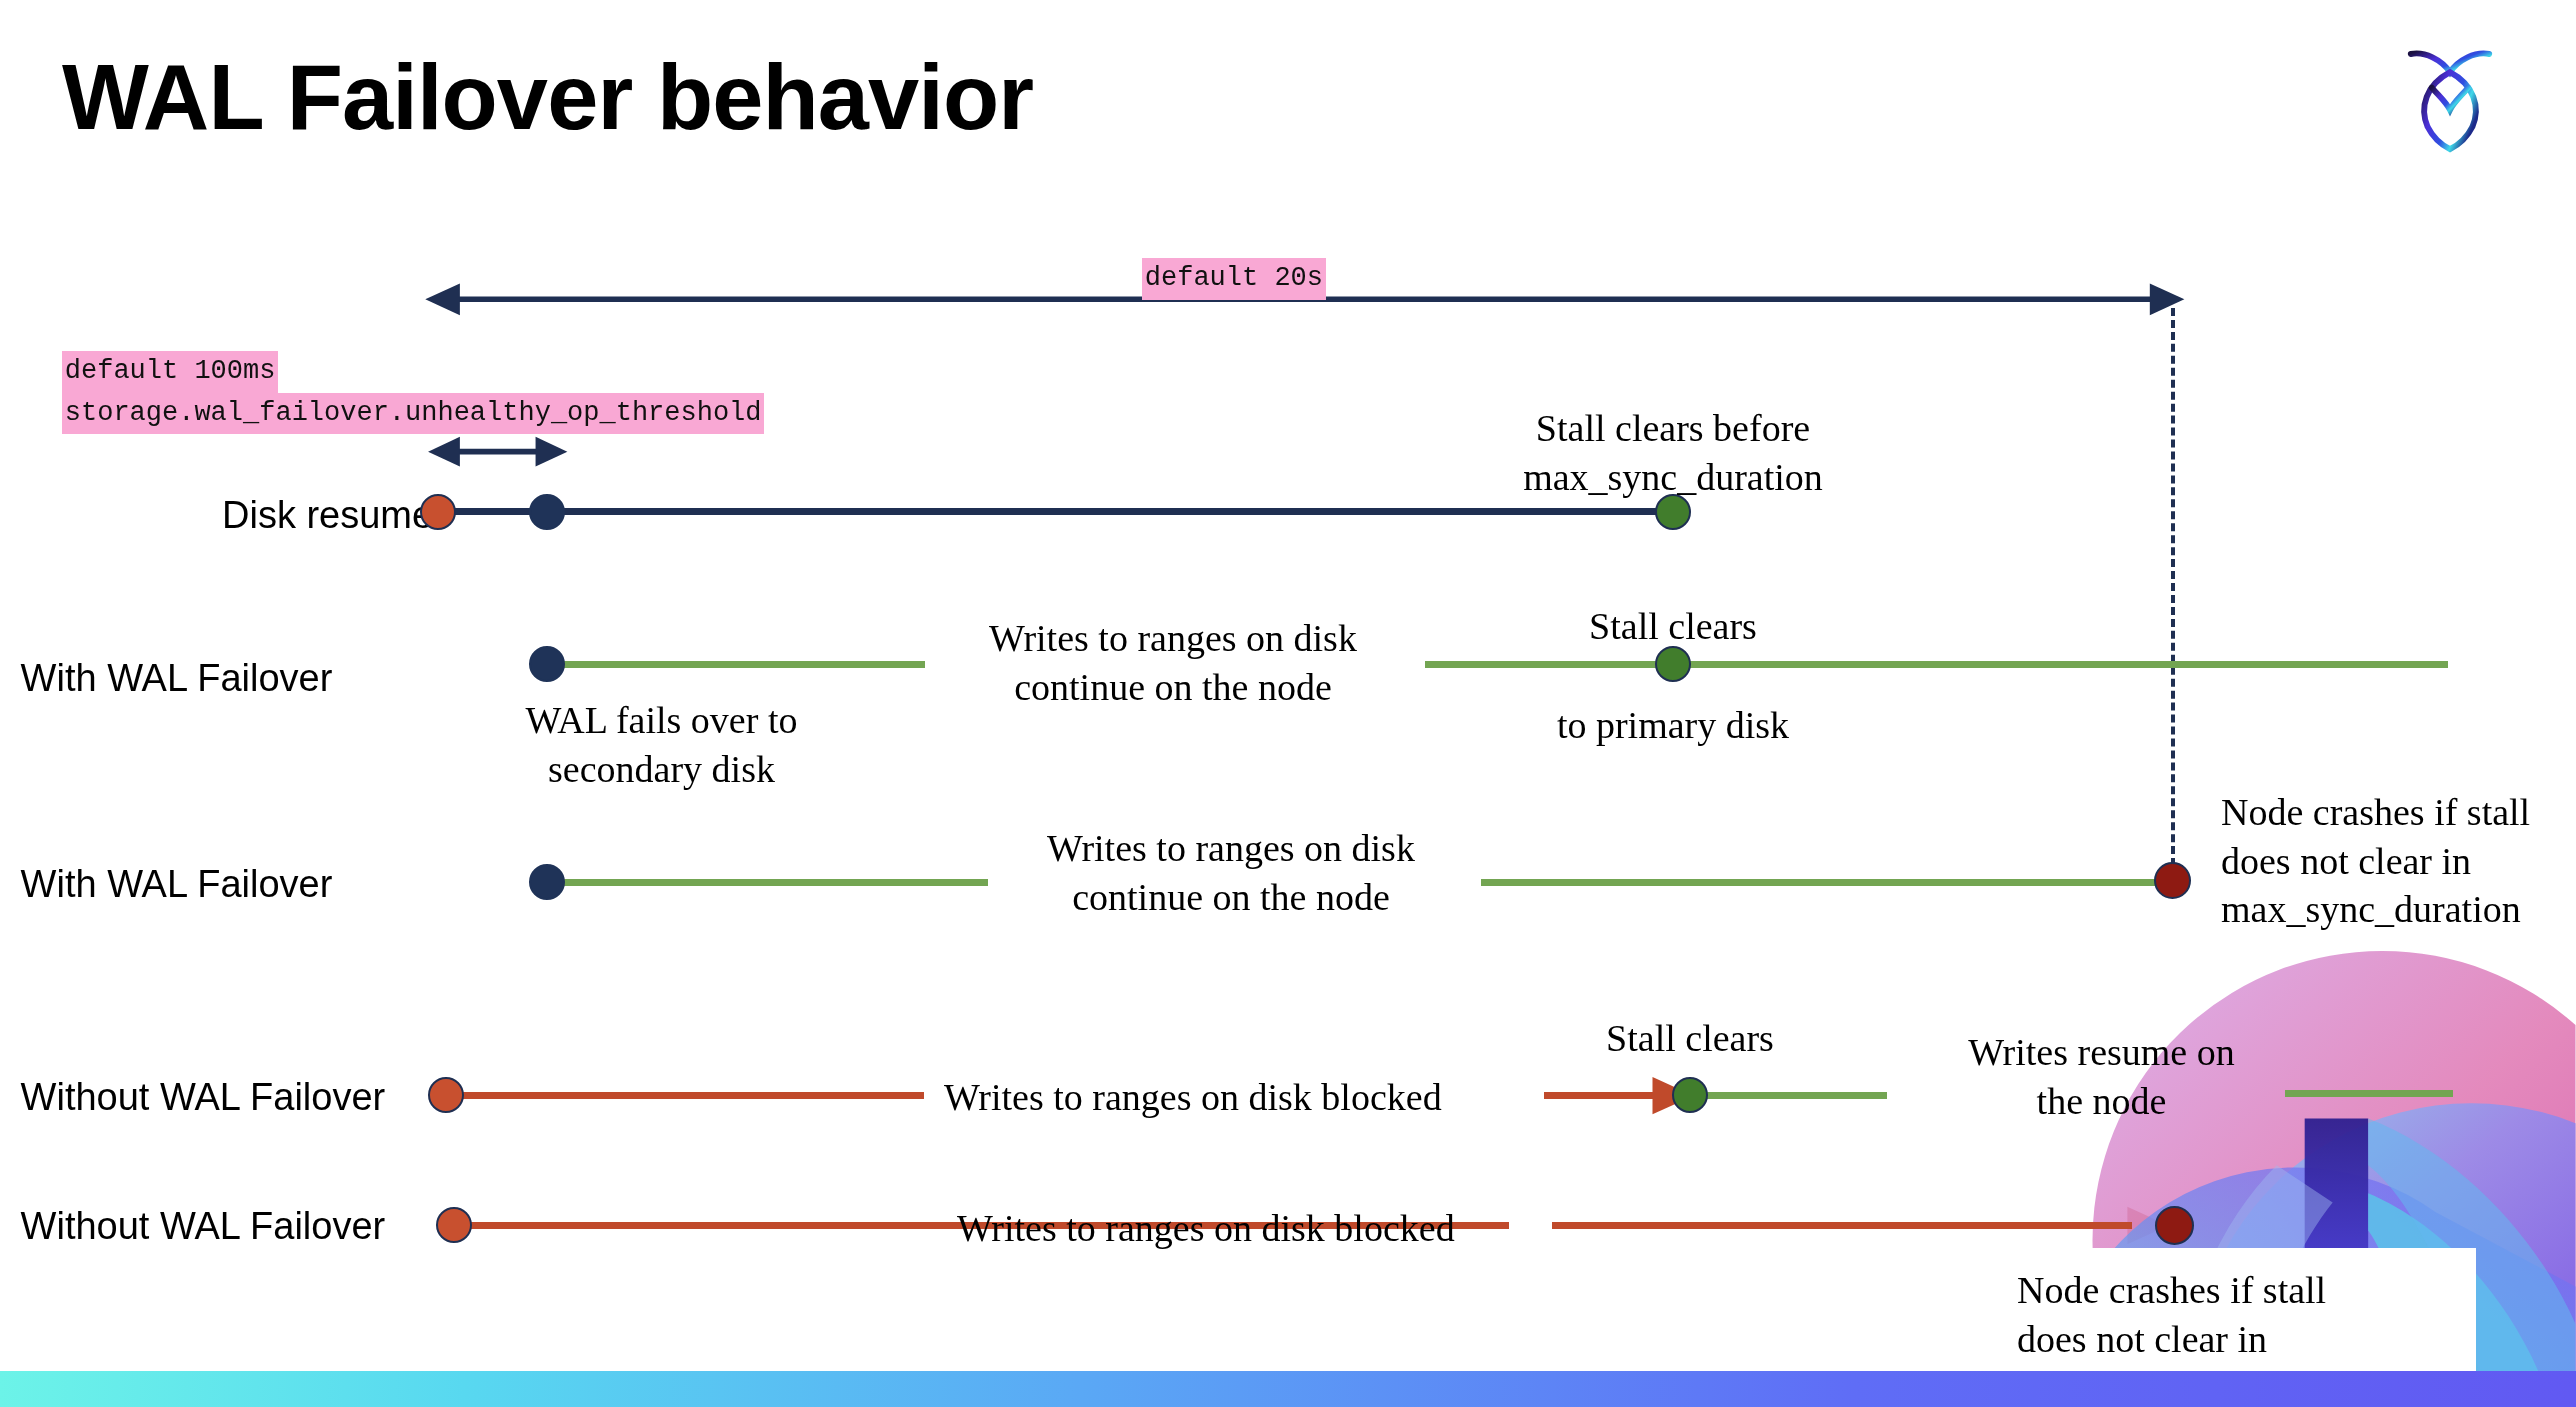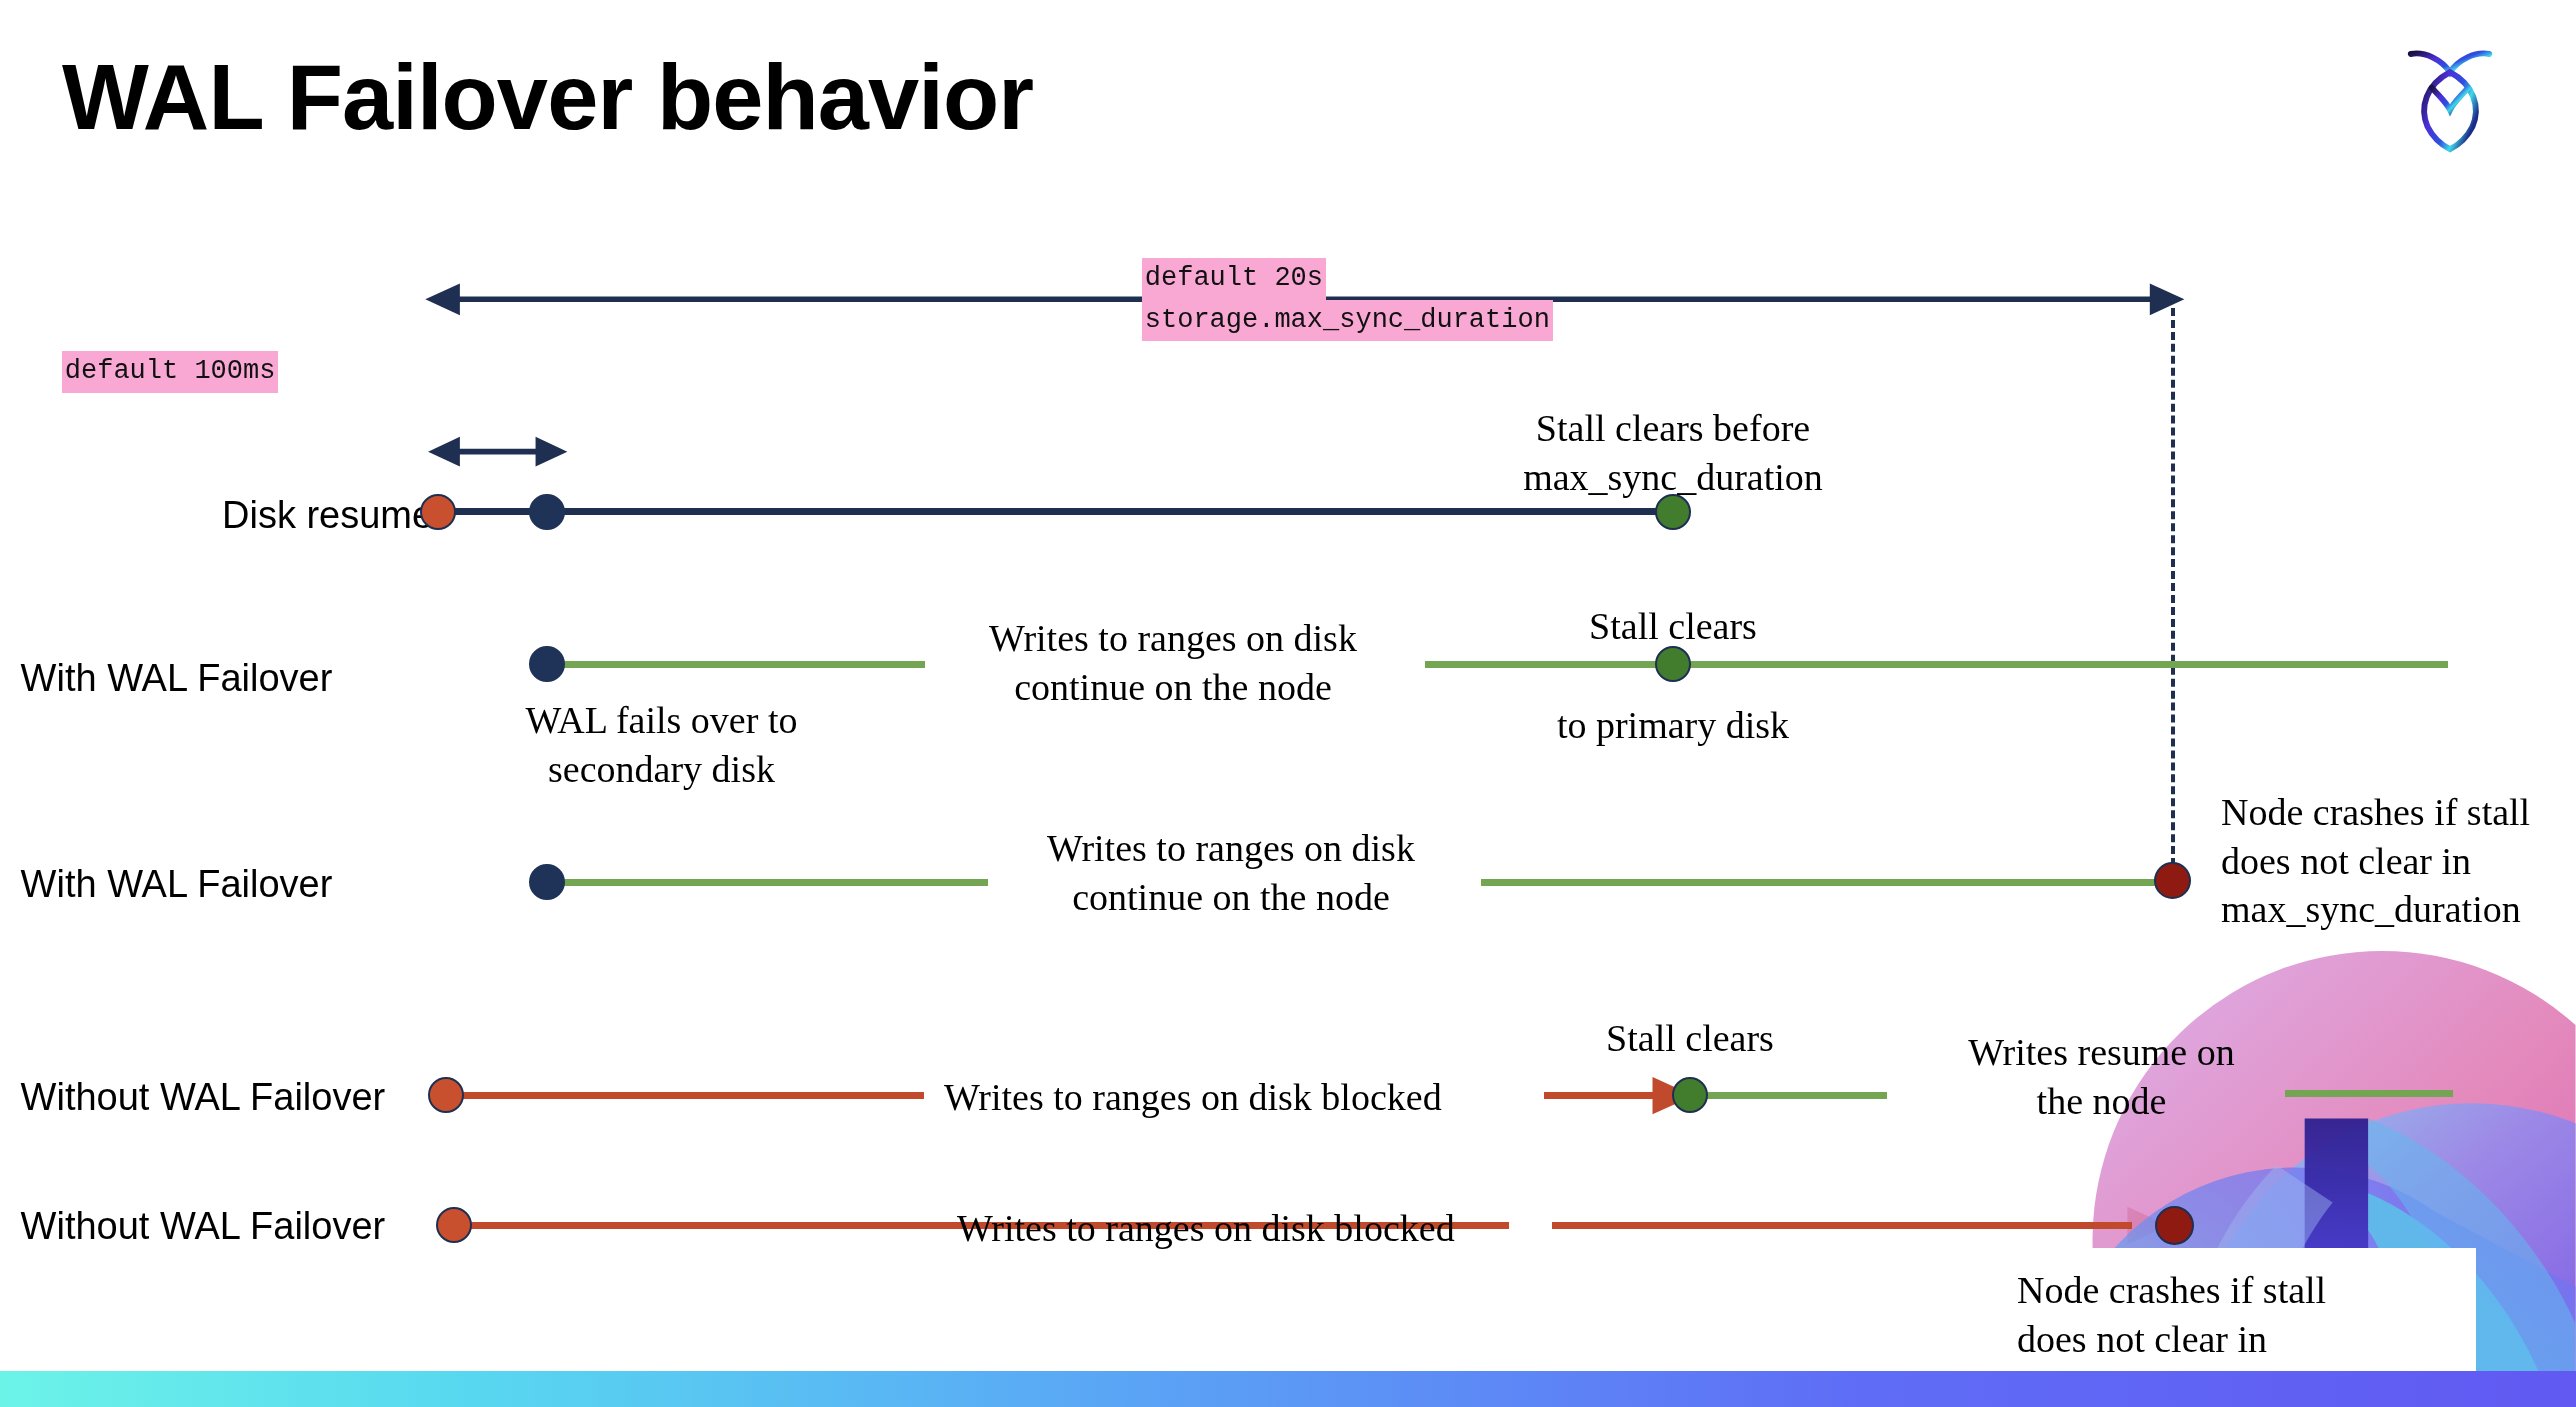--- a/index.html
+++ b/index.html
@@ -178,25 +178,25 @@
 
     <g>
       <polygon points="2320,1311 2276,1291 2276,1331" fill="#c04a2b"></polygon>
     </g>
   </svg>
 
   <div class="vdash" style="left:2171px; top:308px; height:570px;"></div>
 
   <div class="codebox" style="left:1142px; top:258px;">
     <span>default 20s</span><br>
-    <span>storage.max_sync_duration</span>
   </div>
 
   <div class="codebox" style="left:36px; top:351px;margin-left:26px;">
     <span>default 100ms</span><br>
+    <span>storage.wal_failover.unhealthy_op_threshold</span>
   </div>
 
   <div class="rowlabel" style="left:222px; top:494px;">Disk resume</div>
 
   <div class="tl-line navy" style="left:437px; top:508px; width:1236px;"></div>
   <div class="dot red" style="left:420px; top:494px; width:36px; height:36px;"></div>
   <div class="dot navy" style="left:529px; top:494px; width:36px; height:36px;"></div>
   <div class="dot green" style="left:1655px; top:494px; width:36px; height:36px;"></div>
 
   <div class="annot center" style="left:1486px; top:404px; width:374px;">

